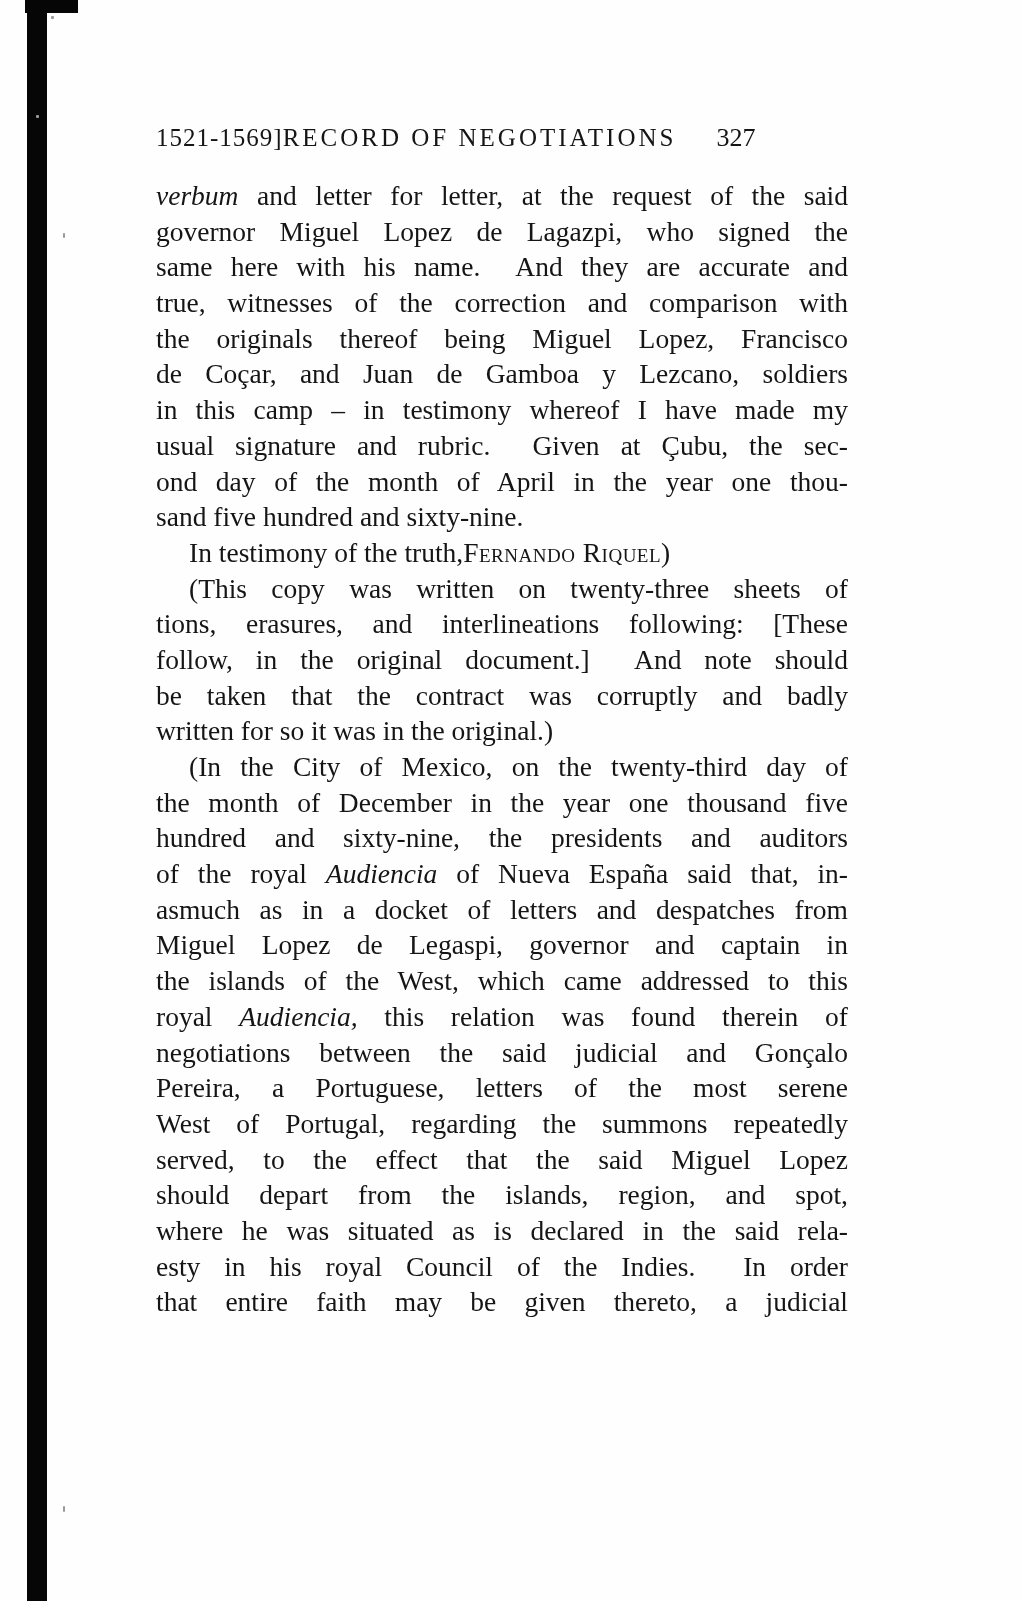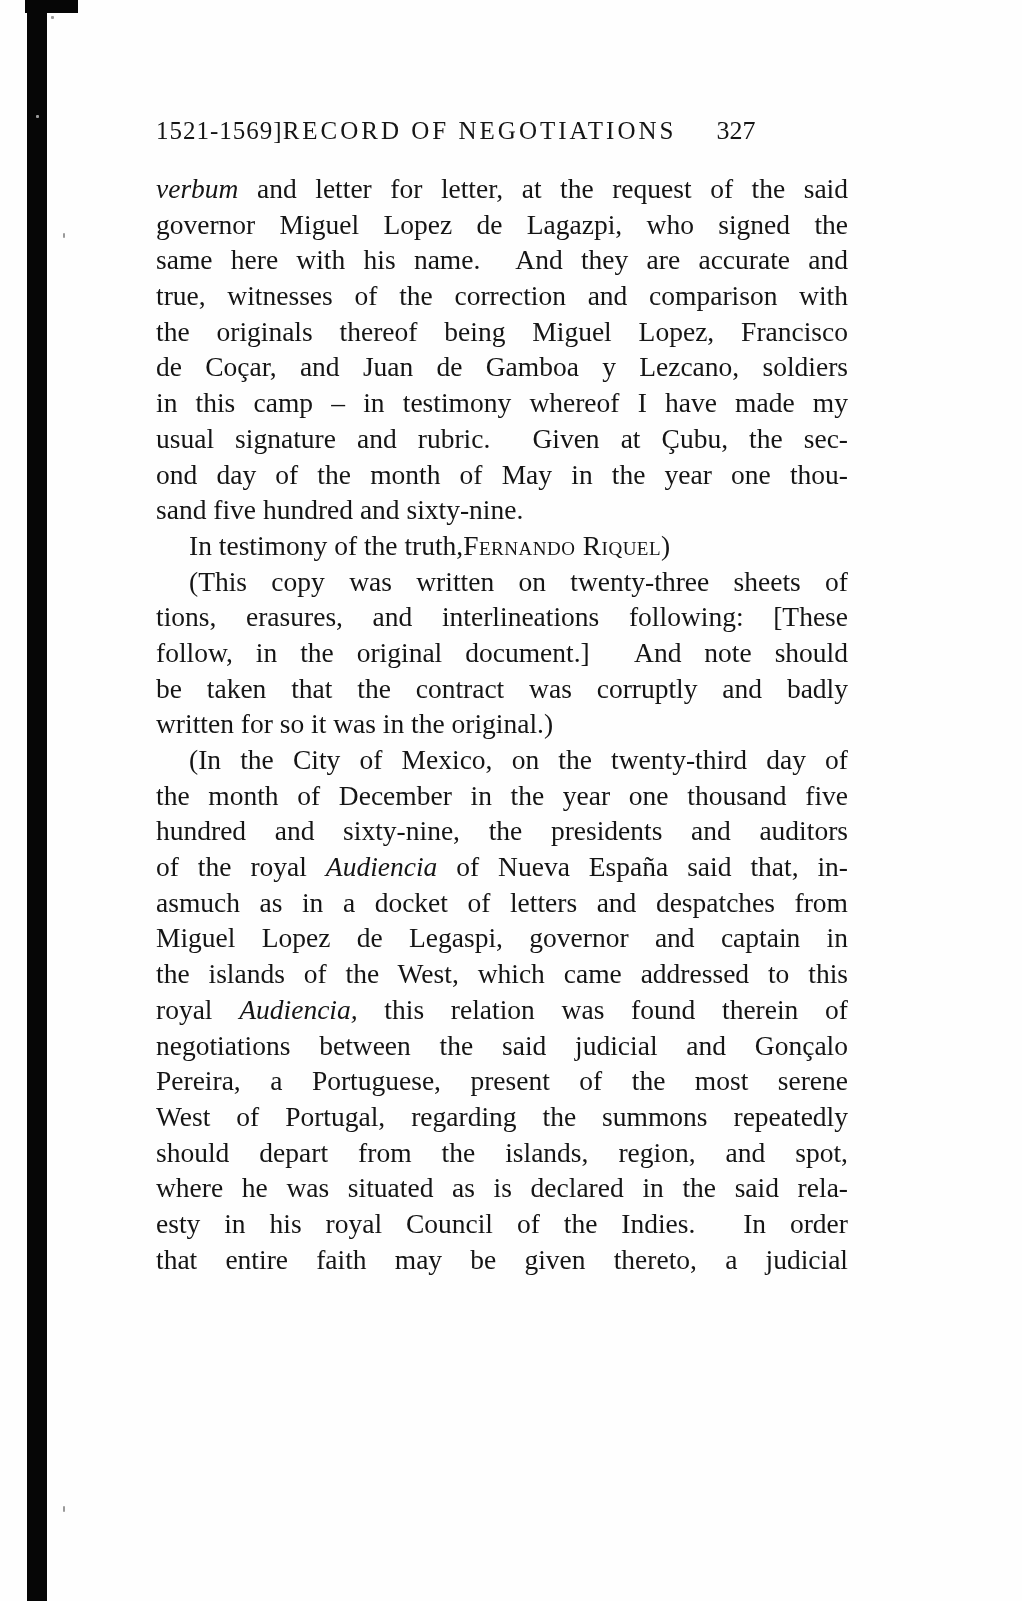--- a/index.html
+++ b/index.html
@@ -38,22 +38,22 @@
   }
   .running-head {
     display: flex;
     justify-content: flex-start;
     align-items: baseline;
     font-size: 25px;
     line-height: 30px;
     white-space: nowrap;
   }
   .rh-left  { letter-spacing: 1px; }
-  .rh-center{ letter-spacing: 3px; padding-right: 40px; margin-top: 8px; }
-  .rh-right { font-size: 26px; }
+  .rh-center{ letter-spacing: 3px; padding-right: 40px; }
+  .rh-right { font-size: 26px; margin-top: 15px; }
 
   .text-block {
     margin-top: 25px;
     font-size: 27.5px;
     line-height: 35.7px;
   }
   .line {
     height: 35.7px;
     overflow: hidden;
     text-align: left;
@@ -92,41 +92,42 @@
 
     <div class="text-block">
         <div class="line just"><span class="i">verbum</span><span> and letter for letter, at the request of the said</span></div>
         <div class="line just"><span>governor Miguel Lopez de Lagazpi, who signed the</span></div>
         <div class="line just"><span>same here with his name.&nbsp; And they are accurate and</span></div>
         <div class="line just"><span>true, witnesses of the correction and comparison with</span></div>
         <div class="line just"><span>the originals thereof being Miguel Lopez, Francisco</span></div>
         <div class="line just"><span>de Coçar, and Juan de Gamboa y Lezcano, soldiers</span></div>
         <div class="line just"><span>in this camp – in testimony whereof I have made my</span></div>
         <div class="line just"><span>usual signature and rubric.&nbsp; Given at Çubu, the sec-</span></div>
-        <div class="line just"><span>ond day of the month of May in the year one thou-</span></div>
+        <div class="line just"><span>ond day of the month of April in the year one thou-</span></div>
         <div class="line"><span>sand five hundred and sixty-nine.</span></div>
         <div class="line indent split">
           <span>In testimony of the truth,</span>
           <span class="sc">Fernando Riquel)</span>
         </div>
         <div class="line just indent"><span>(This copy was written on twenty-three sheets of</span></div>
         <div class="line just"><span>tions, erasures, and interlineations following: [These</span></div>
         <div class="line just"><span>follow, in the original document.]&nbsp; And note should</span></div>
         <div class="line just"><span>be taken that the contract was corruptly and badly</span></div>
         <div class="line"><span>written for so it was in the original.)</span></div>
         <div class="line just indent"><span>(In the City of Mexico, on the twenty-third day of</span></div>
         <div class="line just"><span>the month of December in the year one thousand five</span></div>
         <div class="line just"><span>hundred and sixty-nine, the presidents and auditors</span></div>
         <div class="line just"><span>of the royal </span><span class="i">Audiencia</span><span> of Nueva España said that, in-</span></div>
         <div class="line just"><span>asmuch as in a docket of letters and despatches from</span></div>
         <div class="line just"><span>Miguel Lopez de Legaspi, governor and captain in</span></div>
         <div class="line just"><span>the islands of the West, which came addressed to this</span></div>
         <div class="line just"><span>royal </span><span class="i">Audiencia,</span><span> this relation was found therein of</span></div>
         <div class="line just"><span>negotiations between the said judicial and Gonçalo</span></div>
-        <div class="line just"><span>Pereira, a Portuguese, present of the most serene</span></div>
+        <div class="line just"><span>Pereira, a Portuguese, letters of the most serene</span></div>
         <div class="line just"><span>West of Portugal, regarding the summons repeatedly</span></div>
+        <div class="line just"><span>served, to the effect that the said Miguel Lopez</span></div>
         <div class="line just"><span>should depart from the islands, region, and spot,</span></div>
         <div class="line just"><span>where he was situated as is declared in the said rela-</span></div>
         <div class="line just"><span>esty in his royal Council of the Indies.&nbsp; In order</span></div>
         <div class="line just"><span>that entire faith may be given thereto, a judicial</span></div>
       </div>
   </div>
 </div>
 
 </body></html>

